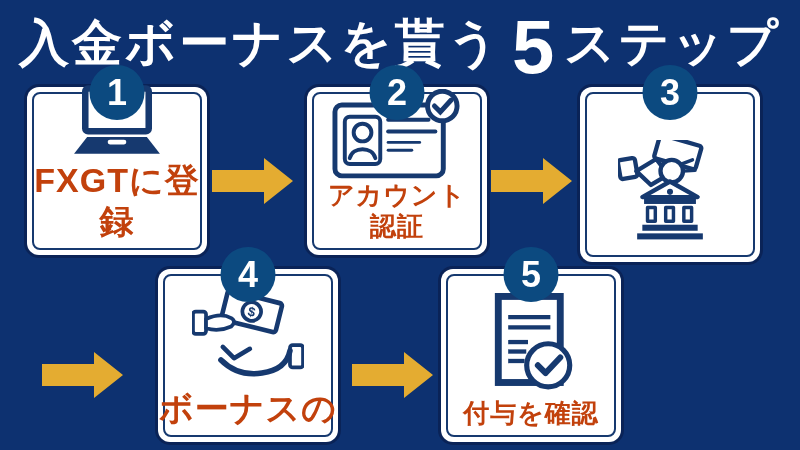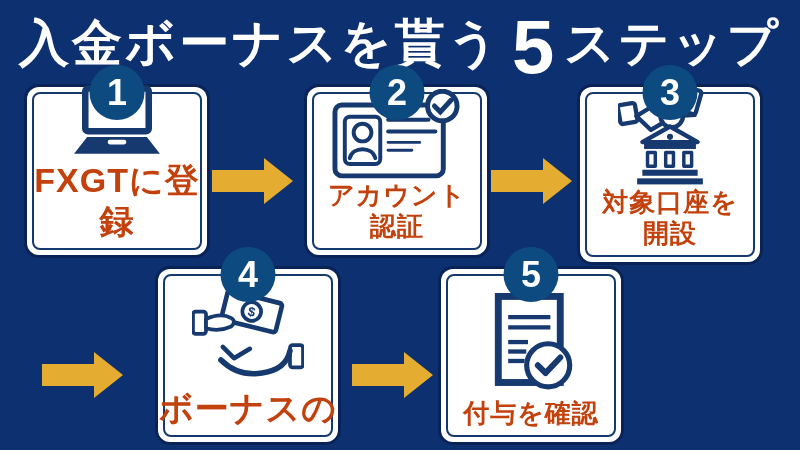--- a/index.html
+++ b/index.html
@@ -133,24 +133,20 @@
           <circle cx="60" cy="60" r="3.5" fill="#16396F" stroke="none"></circle>
           <rect x="30" y="68" width="60" height="6" fill="#16396F" stroke="none"></rect>
           <rect x="34" y="78" width="9" height="16" stroke-width="4"></rect>
           <rect x="55" y="78" width="9" height="16" stroke-width="4"></rect>
           <rect x="76" y="78" width="9" height="16" stroke-width="4"></rect>
           <rect x="28" y="98" width="64" height="7" fill="#16396F" stroke="none"></rect>
           <rect x="22" y="108" width="76" height="7" fill="#16396F" stroke="none"></rect>
         </g>
       </svg>
     </div>
-    <div class="label two">
-      <div>対象口座を</div>
-      <div>開設</div>
-    </div>
   </div>
 </div>
 
 <div class="card c4">
   <div class="inner-frame"></div>
   <div class="badge">
     <span>4</span>
   </div>
   <div class="card-content">
     <div class="icon-box">

